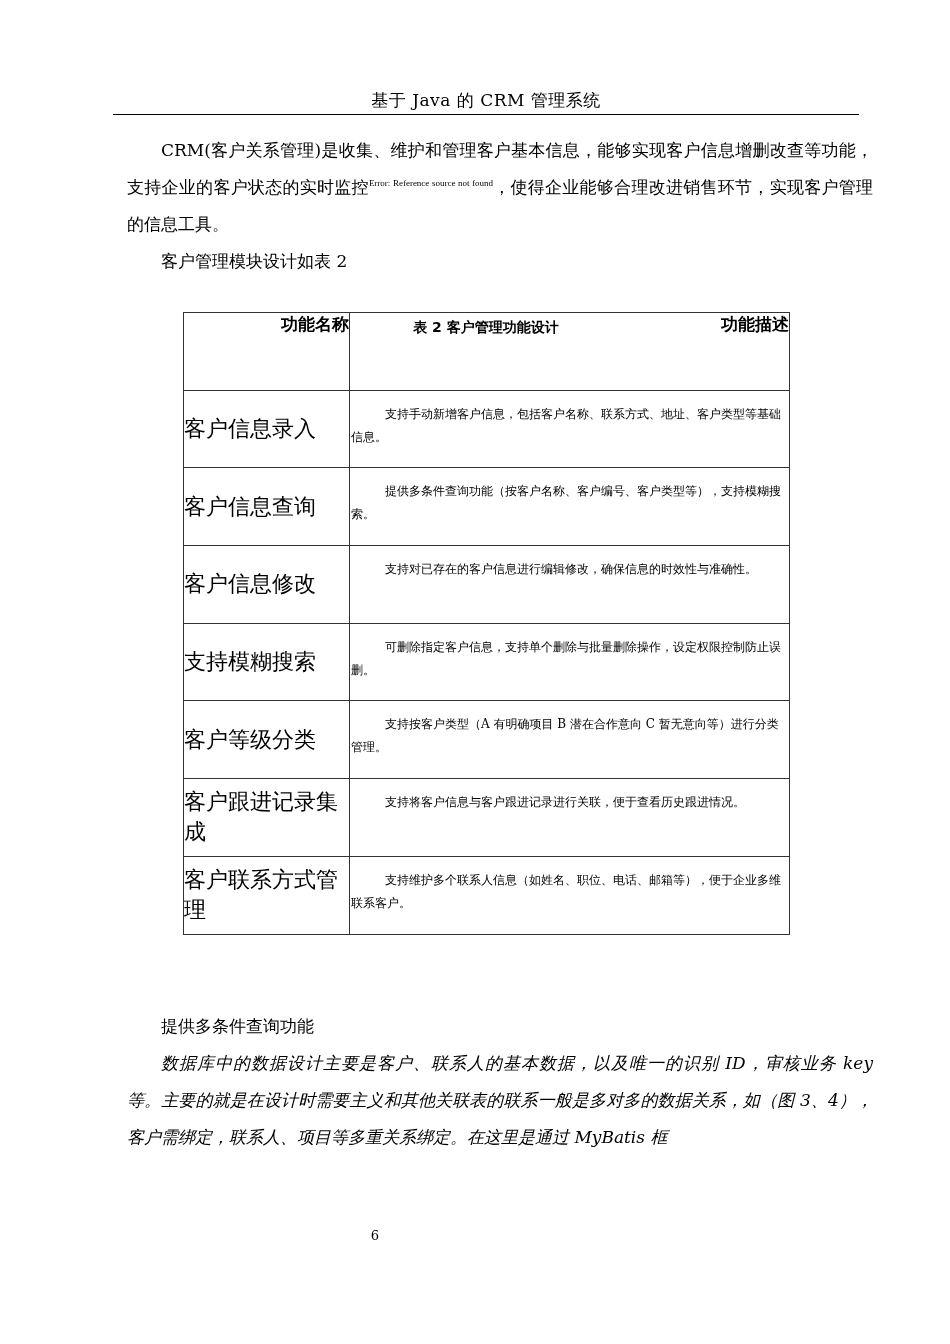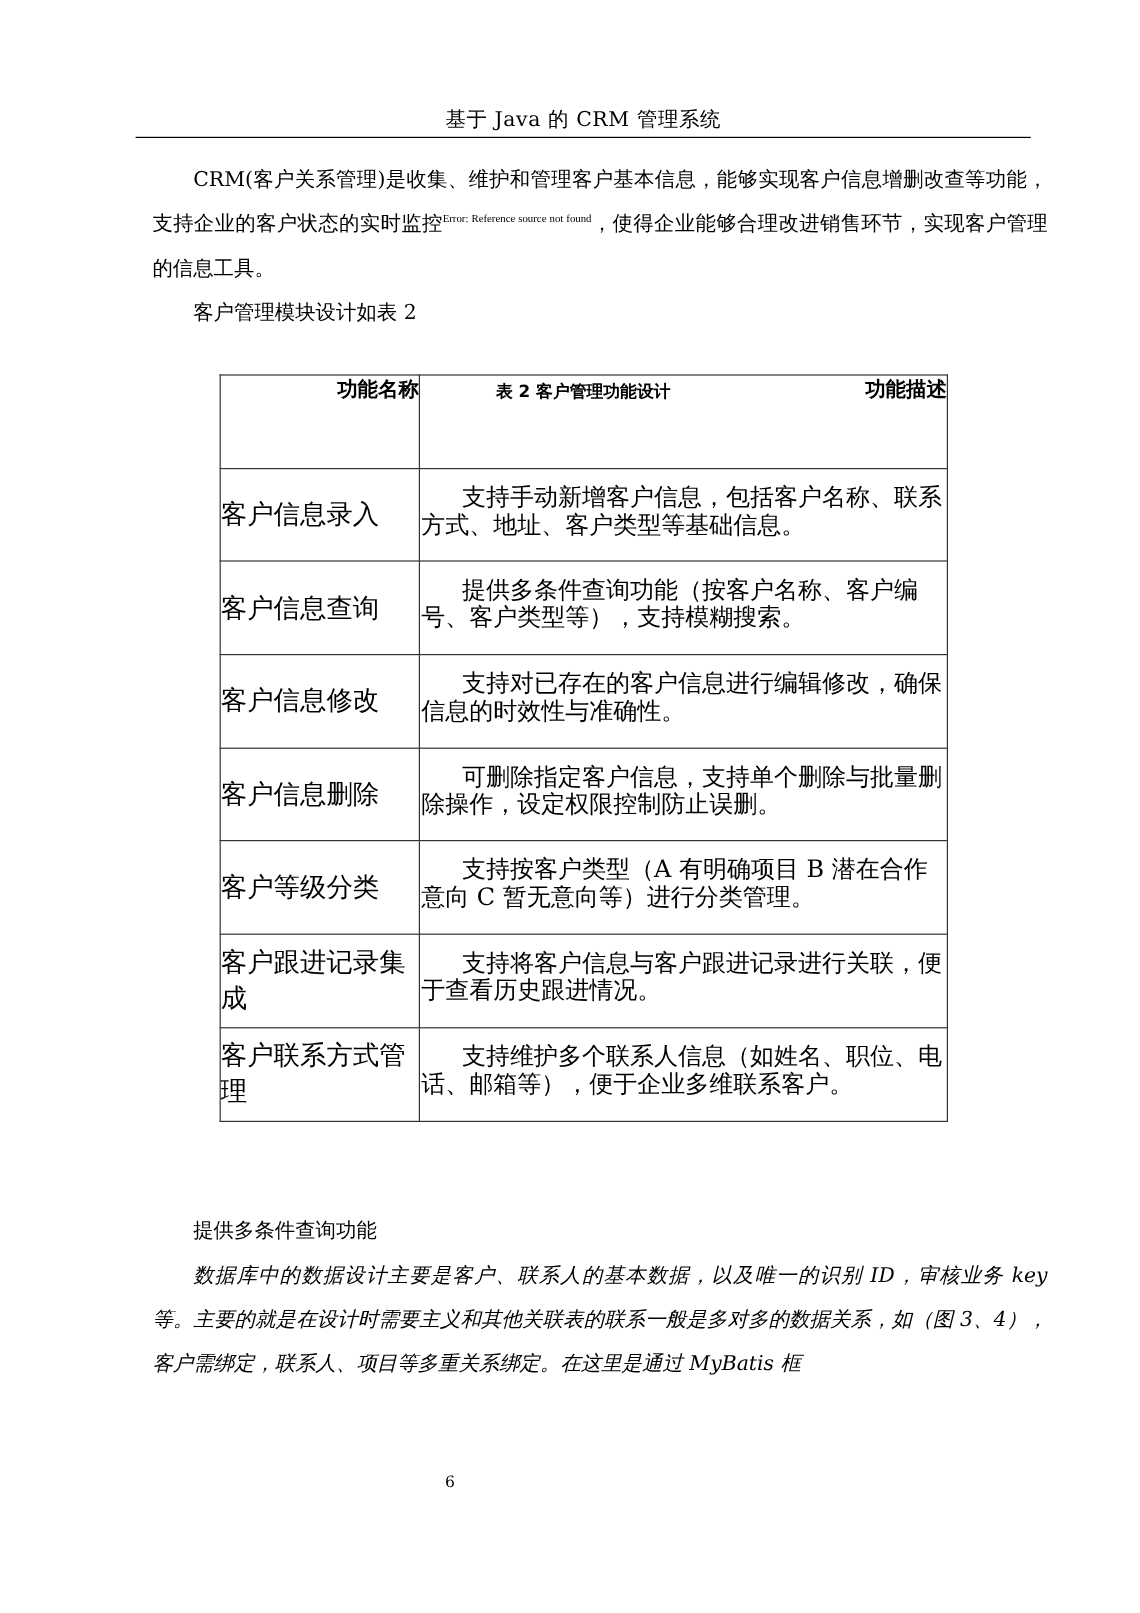--- a/index.html
+++ b/index.html
@@ -20,21 +20,21 @@
       font-family: "DejaVu Sans", "Liberation Sans", sans-serif; margin-top: 28px; }
     table.func { position: absolute; left: 183px; top: 312px; width: 606px;
       border-collapse: collapse; table-layout: fixed; }
     table.func td, table.func th { border: 1px solid #333; padding: 0; }
     table.func col.c1 { width: 166px; }
     table.func col.c2 { width: 440px; }
     table.func tr { height: 77.7px; }
     th.h { font-family: "DejaVu Sans", "Liberation Sans", sans-serif; font-weight: bold;
       font-size: 17px; text-align: right; vertical-align: top; padding-top: 24px; }
     td.name { font-size: 22px; vertical-align: middle; }
-    td.desc { font-size: 20px; line-height: 23px; vertical-align: top;
+    td.desc { font-size: 12px; line-height: 23px; vertical-align: top;
       padding-top: 12px !important; text-indent: 34px; padding-left: 1px !important;
       padding-right: 2px !important; text-align: left; }
     .page-number { position: absolute; left: 360px; top: 1228px; width: 30px;
       text-align: center; font-size: 13px; }
   </style>
 </head>
 <body>
 
 <div class="page">
 
@@ -63,21 +63,21 @@
     </tr>
     <tr>
       <td class="name">客户信息查询</td>
       <td class="desc">提供多条件查询功能（按客户名称、客户编号、客户类型等），支持模糊搜索。</td>
     </tr>
     <tr>
       <td class="name">客户信息修改</td>
       <td class="desc">支持对已存在的客户信息进行编辑修改，确保信息的时效性与准确性。</td>
     </tr>
     <tr>
-      <td class="name">客户信息删除</td>
+      <td class="name">支持模糊搜索</td>
       <td class="desc">可删除指定客户信息，支持单个删除与批量删除操作，设定权限控制防止误删。</td>
     </tr>
     <tr>
       <td class="name">客户等级分类</td>
       <td class="desc">支持按客户类型（A 有明确项目 B 潜在合作意向 C 暂无意向等）进行分类管理。</td>
     </tr>
     <tr>
       <td class="name">客户跟进记录集成</td>
       <td class="desc">支持将客户信息与客户跟进记录进行关联，便于查看历史跟进情况。</td>
     </tr>

